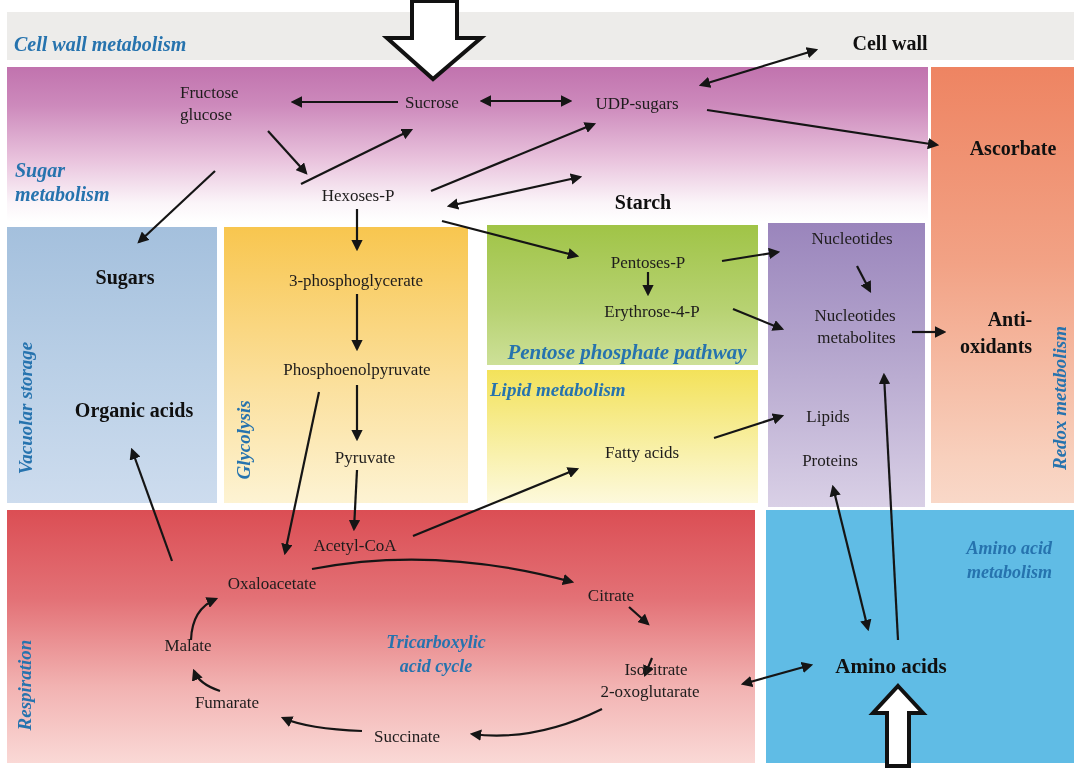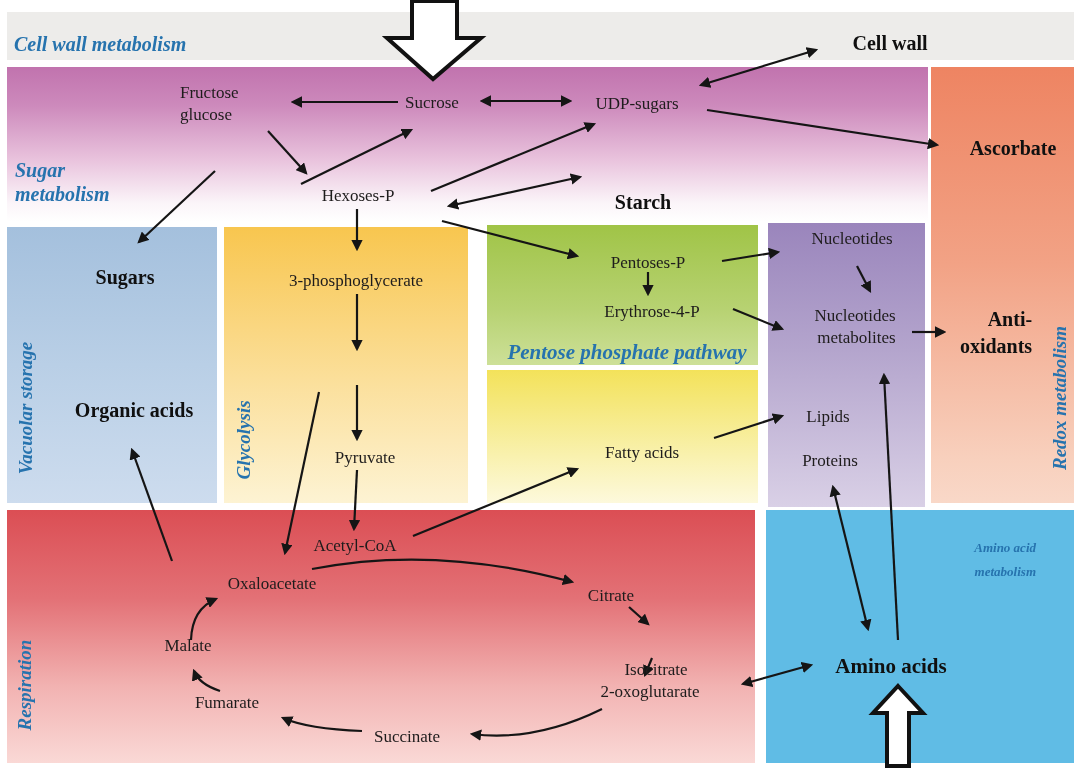--- a/index.html
+++ b/index.html
@@ -108,25 +108,30 @@
   <div class="rlabel" style="left:14px;top:32px;font-size:20px;">Cell wall metabolism</div>
 
   <div class="rlabel" style="left:15px;top:158px;font-size:20px;">
     <div>Sugar</div>
     <div>metabolism</div>
   </div>
 
   <div class="rlabel vertical" style="left:25px;top:408px;">Vacuolar storage</div>
   <div class="rlabel vertical" style="left:243px;top:440px;">Glycolysis</div>
   <div class="rlabel centered" style="left:627px;top:352px;font-size:21px;">Pentose phosphate pathway</div>
+  <div class="rlabel" style="left:490px;top:378px;">Lipid metabolism</div>
   <div class="rlabel vertical" style="left:1059px;top:398px;">Redox metabolism</div>
   <div class="rlabel vertical" style="left:24px;top:685px;">Respiration</div>
 
+  <div class="rlabel centered" style="left:436px;top:654px;font-size:18px;">
+    <div>Tricarboxylic</div>
+    <div>acid cycle</div>
+  </div>
 
-  <div class="rlabel right-align" style="right:44px;top:536px;font-size:13px;">
+  <div class="rlabel right-align" style="right:28px;top:536px;font-size:18px;">
     <div>Amino acid</div>
     <div>metabolism</div>
   </div>
 
   <div class="node bold" style="left:890px;top:43px;font-size:20px;">Cell wall</div>
 
   <div class="node left-align" style="left:180px;top:104px;">
     <div>Fructose</div>
     <div>glucose</div>
   </div>
@@ -134,20 +139,21 @@
   <div class="node" style="left:432px;top:103px;">Sucrose</div>
   <div class="node" style="left:637px;top:104px;">UDP-sugars</div>
   <div class="node bold" style="left:643px;top:172px;font-size:20px;margin-top:30px;">Starch</div>
   <div class="node bold" style="left:1013px;top:148px;font-size:20px;">Ascorbate</div>
   <div class="node" style="left:358px;top:196px;">Hexoses-P</div>
 
   <div class="node bold" style="left:125px;top:277px;font-size:20px;">Sugars</div>
   <div class="node bold" style="left:134px;top:410px;font-size:20px;">Organic acids</div>
 
   <div class="node" style="left:356px;top:281px;">3-phosphoglycerate</div>
+  <div class="node" style="left:357px;top:370px;">Phosphoenolpyruvate</div>
   <div class="node" style="left:365px;top:458px;">Pyruvate</div>
 
   <div class="node" style="left:648px;top:263px;">Pentoses-P</div>
   <div class="node" style="left:652px;top:312px;">Erythrose-4-P</div>
   <div class="node" style="left:642px;top:453px;">Fatty acids</div>
 
   <div class="node" style="left:852px;top:239px;">Nucleotides</div>
   <div class="node" style="left:855px;top:327px;">
     <div>Nucleotides</div>
     <div>metabolites</div>

